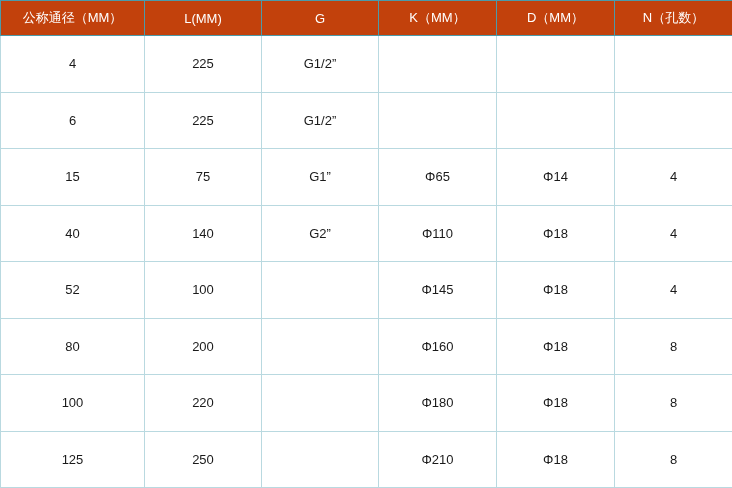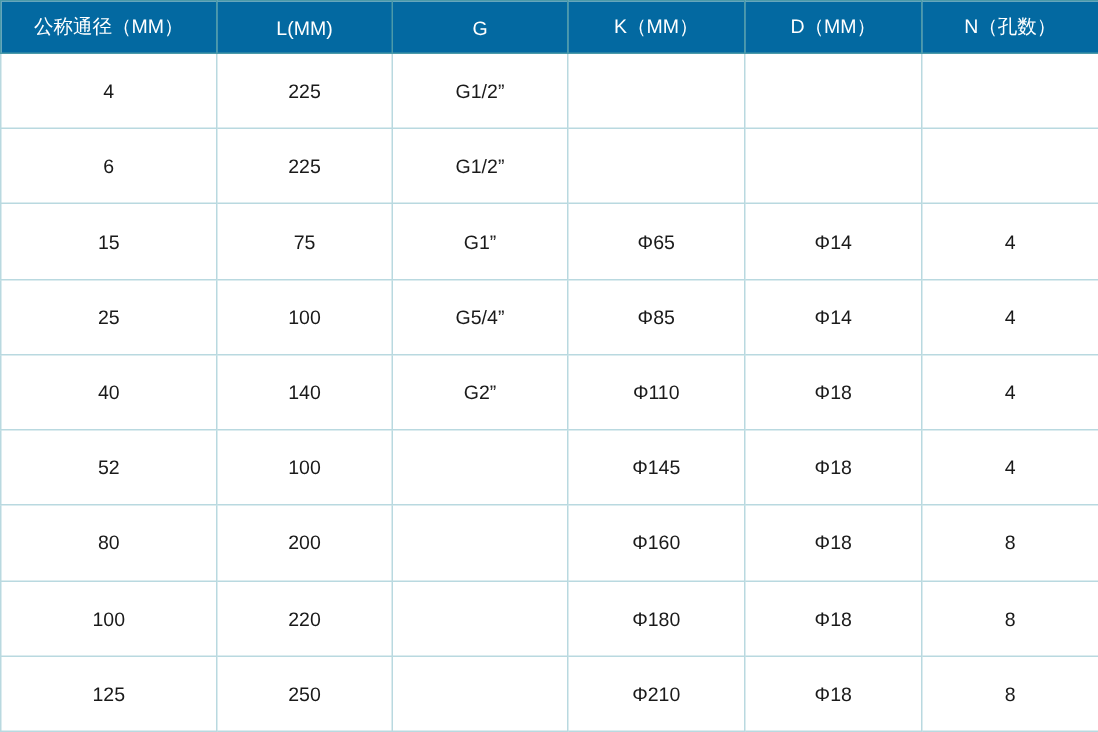--- a/index.html
+++ b/index.html
@@ -20,21 +20,21 @@
     height: 488px;
   }
   .spec-table col.c0 { width: 144px; }
   .spec-table col.c1 { width: 117px; }
   .spec-table col.c2 { width: 117px; }
   .spec-table col.c3 { width: 118px; }
   .spec-table col.c4 { width: 118px; }
   .spec-table col.c5 { width: 118px; }
 
   .spec-table th {
-    background: #0369a1;
+    background: #c2410c;
     color: #ffffff;
     font-weight: normal;
     font-size: 13px;
     text-align: center;
     border: 1px solid #4b9aa9;
     padding: 8px 2px;
     letter-spacing: 0px;
   }
   .spec-table td {
     border: 1px solid #b9d9e0;
@@ -89,28 +89,20 @@
     </tr>
     <tr>
       <td>15</td>
       <td>75</td>
       <td>G1”</td>
       <td>Φ65</td>
       <td>Φ14</td>
       <td>4</td>
     </tr>
     <tr>
-      <td>25</td>
-      <td>100</td>
-      <td>G5/4”</td>
-      <td>Φ85</td>
-      <td>Φ14</td>
-      <td>4</td>
-    </tr>
-    <tr>
       <td>40</td>
       <td>140</td>
       <td>G2”</td>
       <td>Φ110</td>
       <td>Φ18</td>
       <td>4</td>
     </tr>
     <tr>
       <td>52</td>
       <td>100</td>

